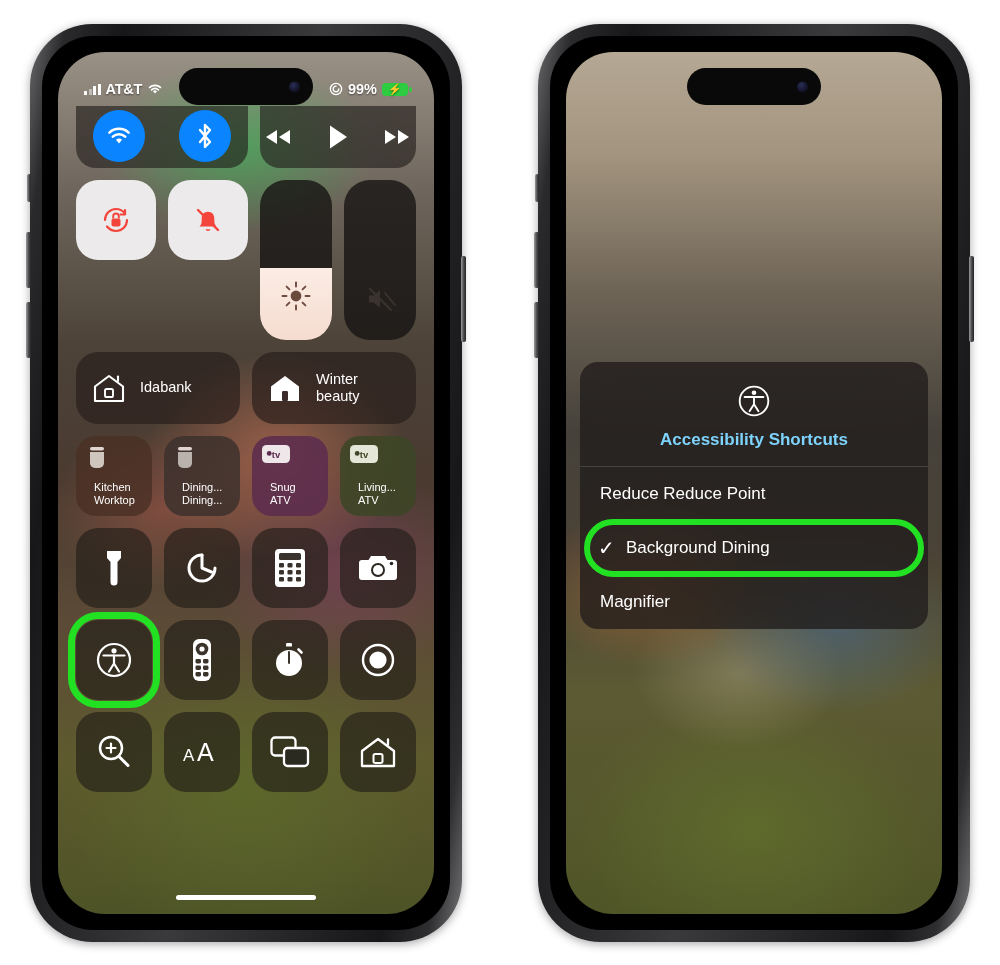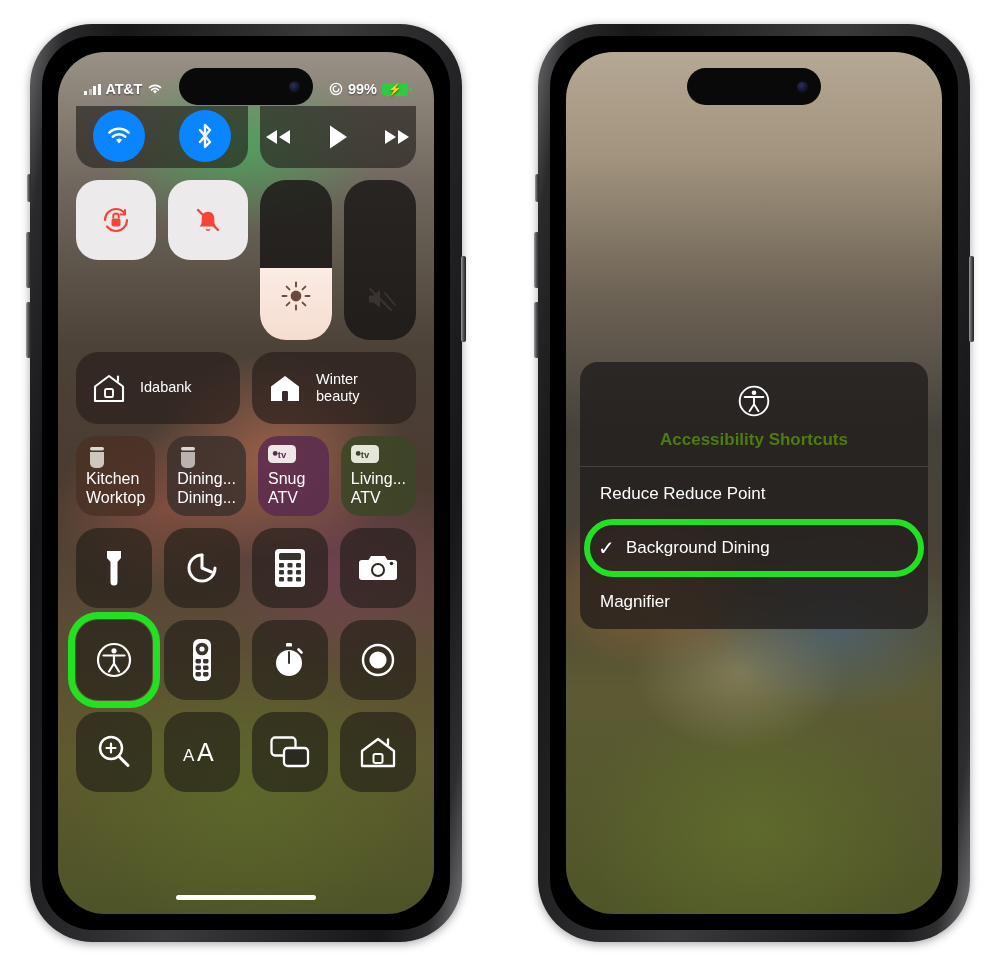--- a/index.html
+++ b/index.html
@@ -190,21 +190,21 @@
   .home-wide {
     flex: 1; height: 72px; border-radius: 22px;
     display: flex; align-items: center; gap: 14px; padding-left: 16px;
     background: rgba(40,29,27,.68);
   }
   .home-wide .label { color:#fff; font-size:14.5px; line-height:1.18; }
   .home-small {
     flex: 1; height: 80px; border-radius: 20px;
     padding: 9px 10px; display:flex; flex-direction:column; justify-content:space-between;
   }
-  .home-small .label { color:#fff; font-size:16px; line-height:1.2; font-weight:400;}
+  .home-small .label { color:#fff; font-size:11px; line-height:1.2; font-weight:400;margin-left:8px;}
   .acc-grid { display:flex; gap:12px; margin-bottom:12px; }
   .acc-tile {
     flex: 1; height: 80px; border-radius: 22px;
     background: rgba(30,27,22,.62);
     display:flex;align-items:center;justify-content:center;
     color:#fff;
     position: relative;
   }
   .acc-tile.highlight::after {
     content:''; position:absolute; inset:-8px;
@@ -225,21 +225,21 @@
     border-radius: 18px; overflow: hidden;
     background: rgba(30,26,26,.74);
     backdrop-filter: blur(26px);
     z-index: 25;
   }
   .dlg-head {
     padding: 22px 0 16px; text-align: center;
     border-bottom: .5px solid rgba(255,255,255,.14);
   }
   .dlg-head .a11y-ico { display:flex;justify-content:center;margin-bottom:12px; }
-  .dlg-title { color:#4d7c0f; font-size:17px; font-weight:700; }
+  .dlg-title { color:#7dd3fc; font-size:17px; font-weight:700; }
   .dlg-item {
     position: relative;
     height: 54px; display:flex; align-items:center;
     padding-left: 20px; color:#fff; font-size:17px;
   }
   .dlg-item .check { position:absolute; left: 18px; width:18px; color:#fff; font-size:20px; }
   .dlg-item .txt { margin-left: 0; }
   .dlg-item.checked .txt { margin-left: 26px; }
   .dlg-item.highlight::after {
     content:''; position:absolute; left: 4px; right: 4px; top: -2px; bottom: -2px;

